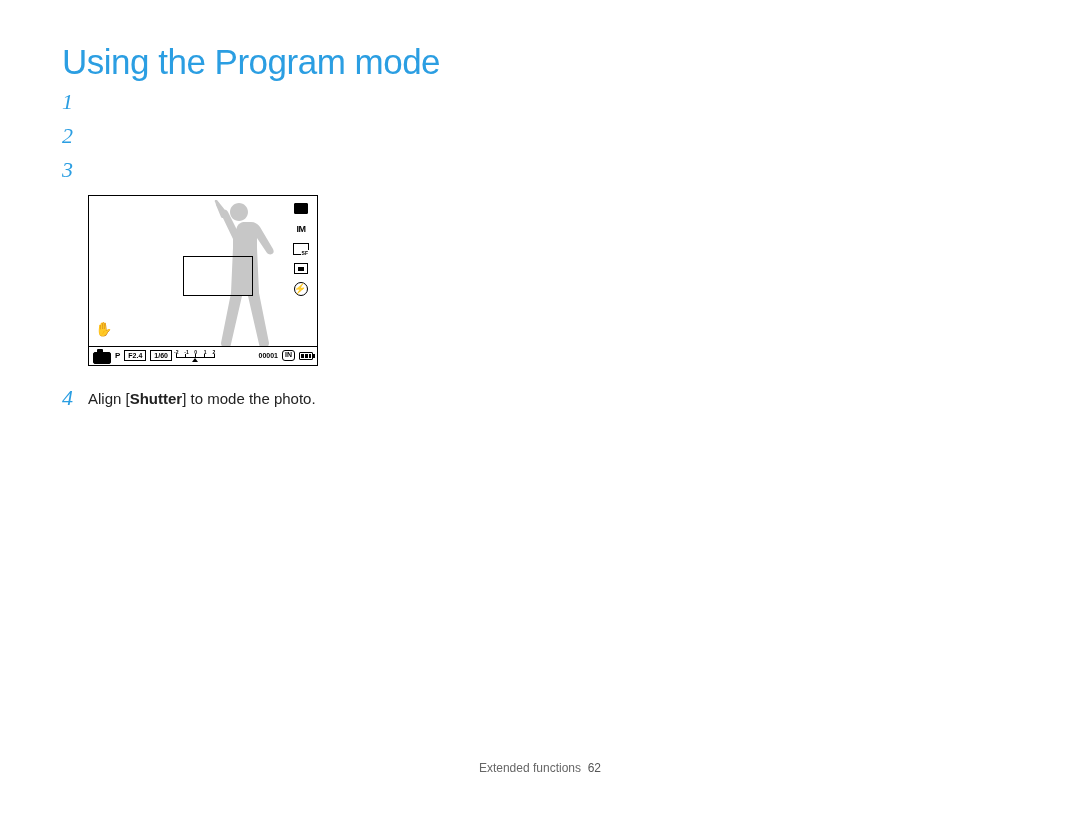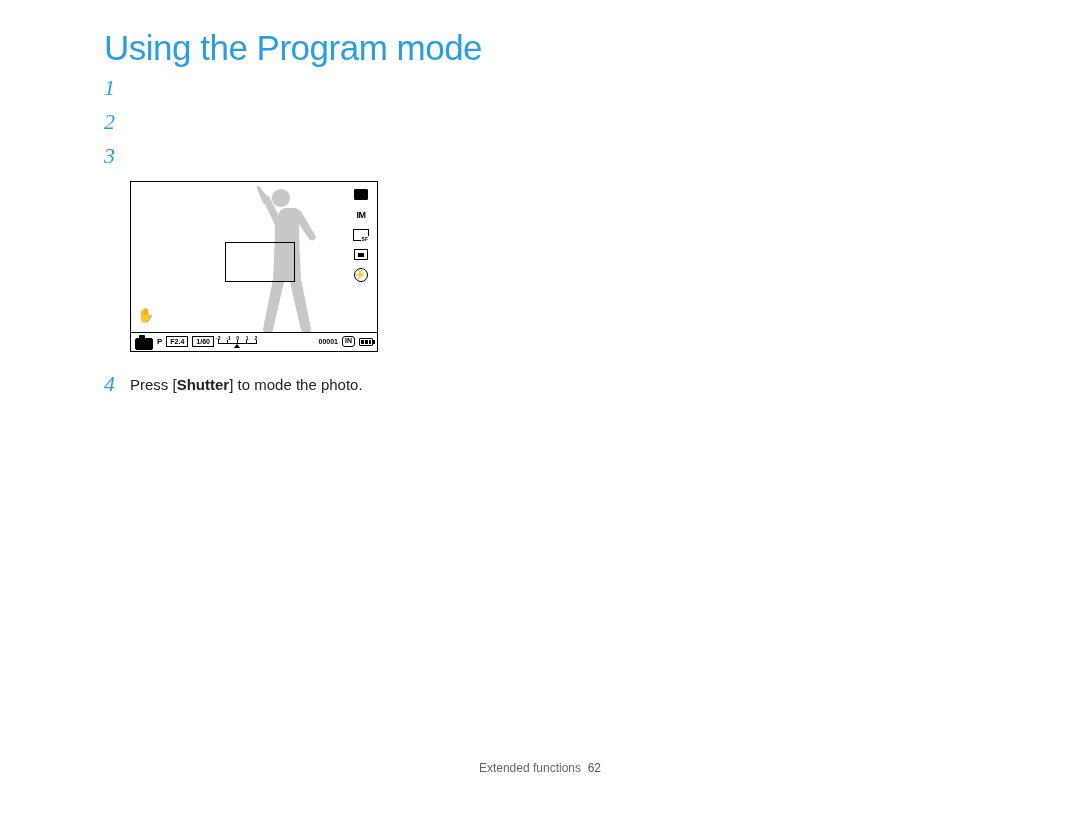--- a/index.html
+++ b/index.html
@@ -4,22 +4,21 @@
   <style>
     * { margin: 0; padding: 0; box-sizing: border-box; }
     body {
       width: 1080px;
       height: 815px;
       font-family: Arial, Helvetica, sans-serif;
       background: #fff;
       position: relative;
     }
     .page {
-      padding: 28px 62px 0 62px;
-      margin-left: 42px;
+      padding: 42px 62px 0 62px;
     }
     .page-title {
       font-size: 35px;
       font-weight: 400;
       color: #2b9ee2;
       margin-bottom: 8px;
       letter-spacing: -0.5px;
     }
     .intro {
       font-size: 13.2px;
@@ -54,21 +53,21 @@
     .step-text .p-glyph {
       font-family: Arial, sans-serif;
       font-weight: 900;
       font-size: 15px;
     }
     .step-text b { font-weight: 700; }
     .lcd-wrap {
       margin: 12px 0 20px 26px;
     }
     .lcd {
-      width: 248px;
+      width: 230px;
       height: 171px;
       border: 1.5px solid #000;
       position: relative;
       background: #fff;
     }
     .lcd-main {
       position: absolute;
       top: 0; left: 0; right: 0;
       height: 150px;
       overflow: hidden;
@@ -312,21 +311,21 @@
               <div class="fill f2"></div>
               <div class="fill f3"></div>
           </div>
         </div>
       </div>
     </div>
 
     <div class="step">
       <div class="step-num">4</div>
       <div class="step-text">
-        <span>Press [</span><b>Shutter</b><span>] to mode the photo.</span>
+        <span>Align [</span><b>Shutter</b><span>] to mode the photo.</span>
       </div>
     </div>
 
   </div>
 </div>
 
 <div class="footer">
   <span class="sec">Extended functions</span>&nbsp;&nbsp;<span class="pn">62</span>
 </div>
 

